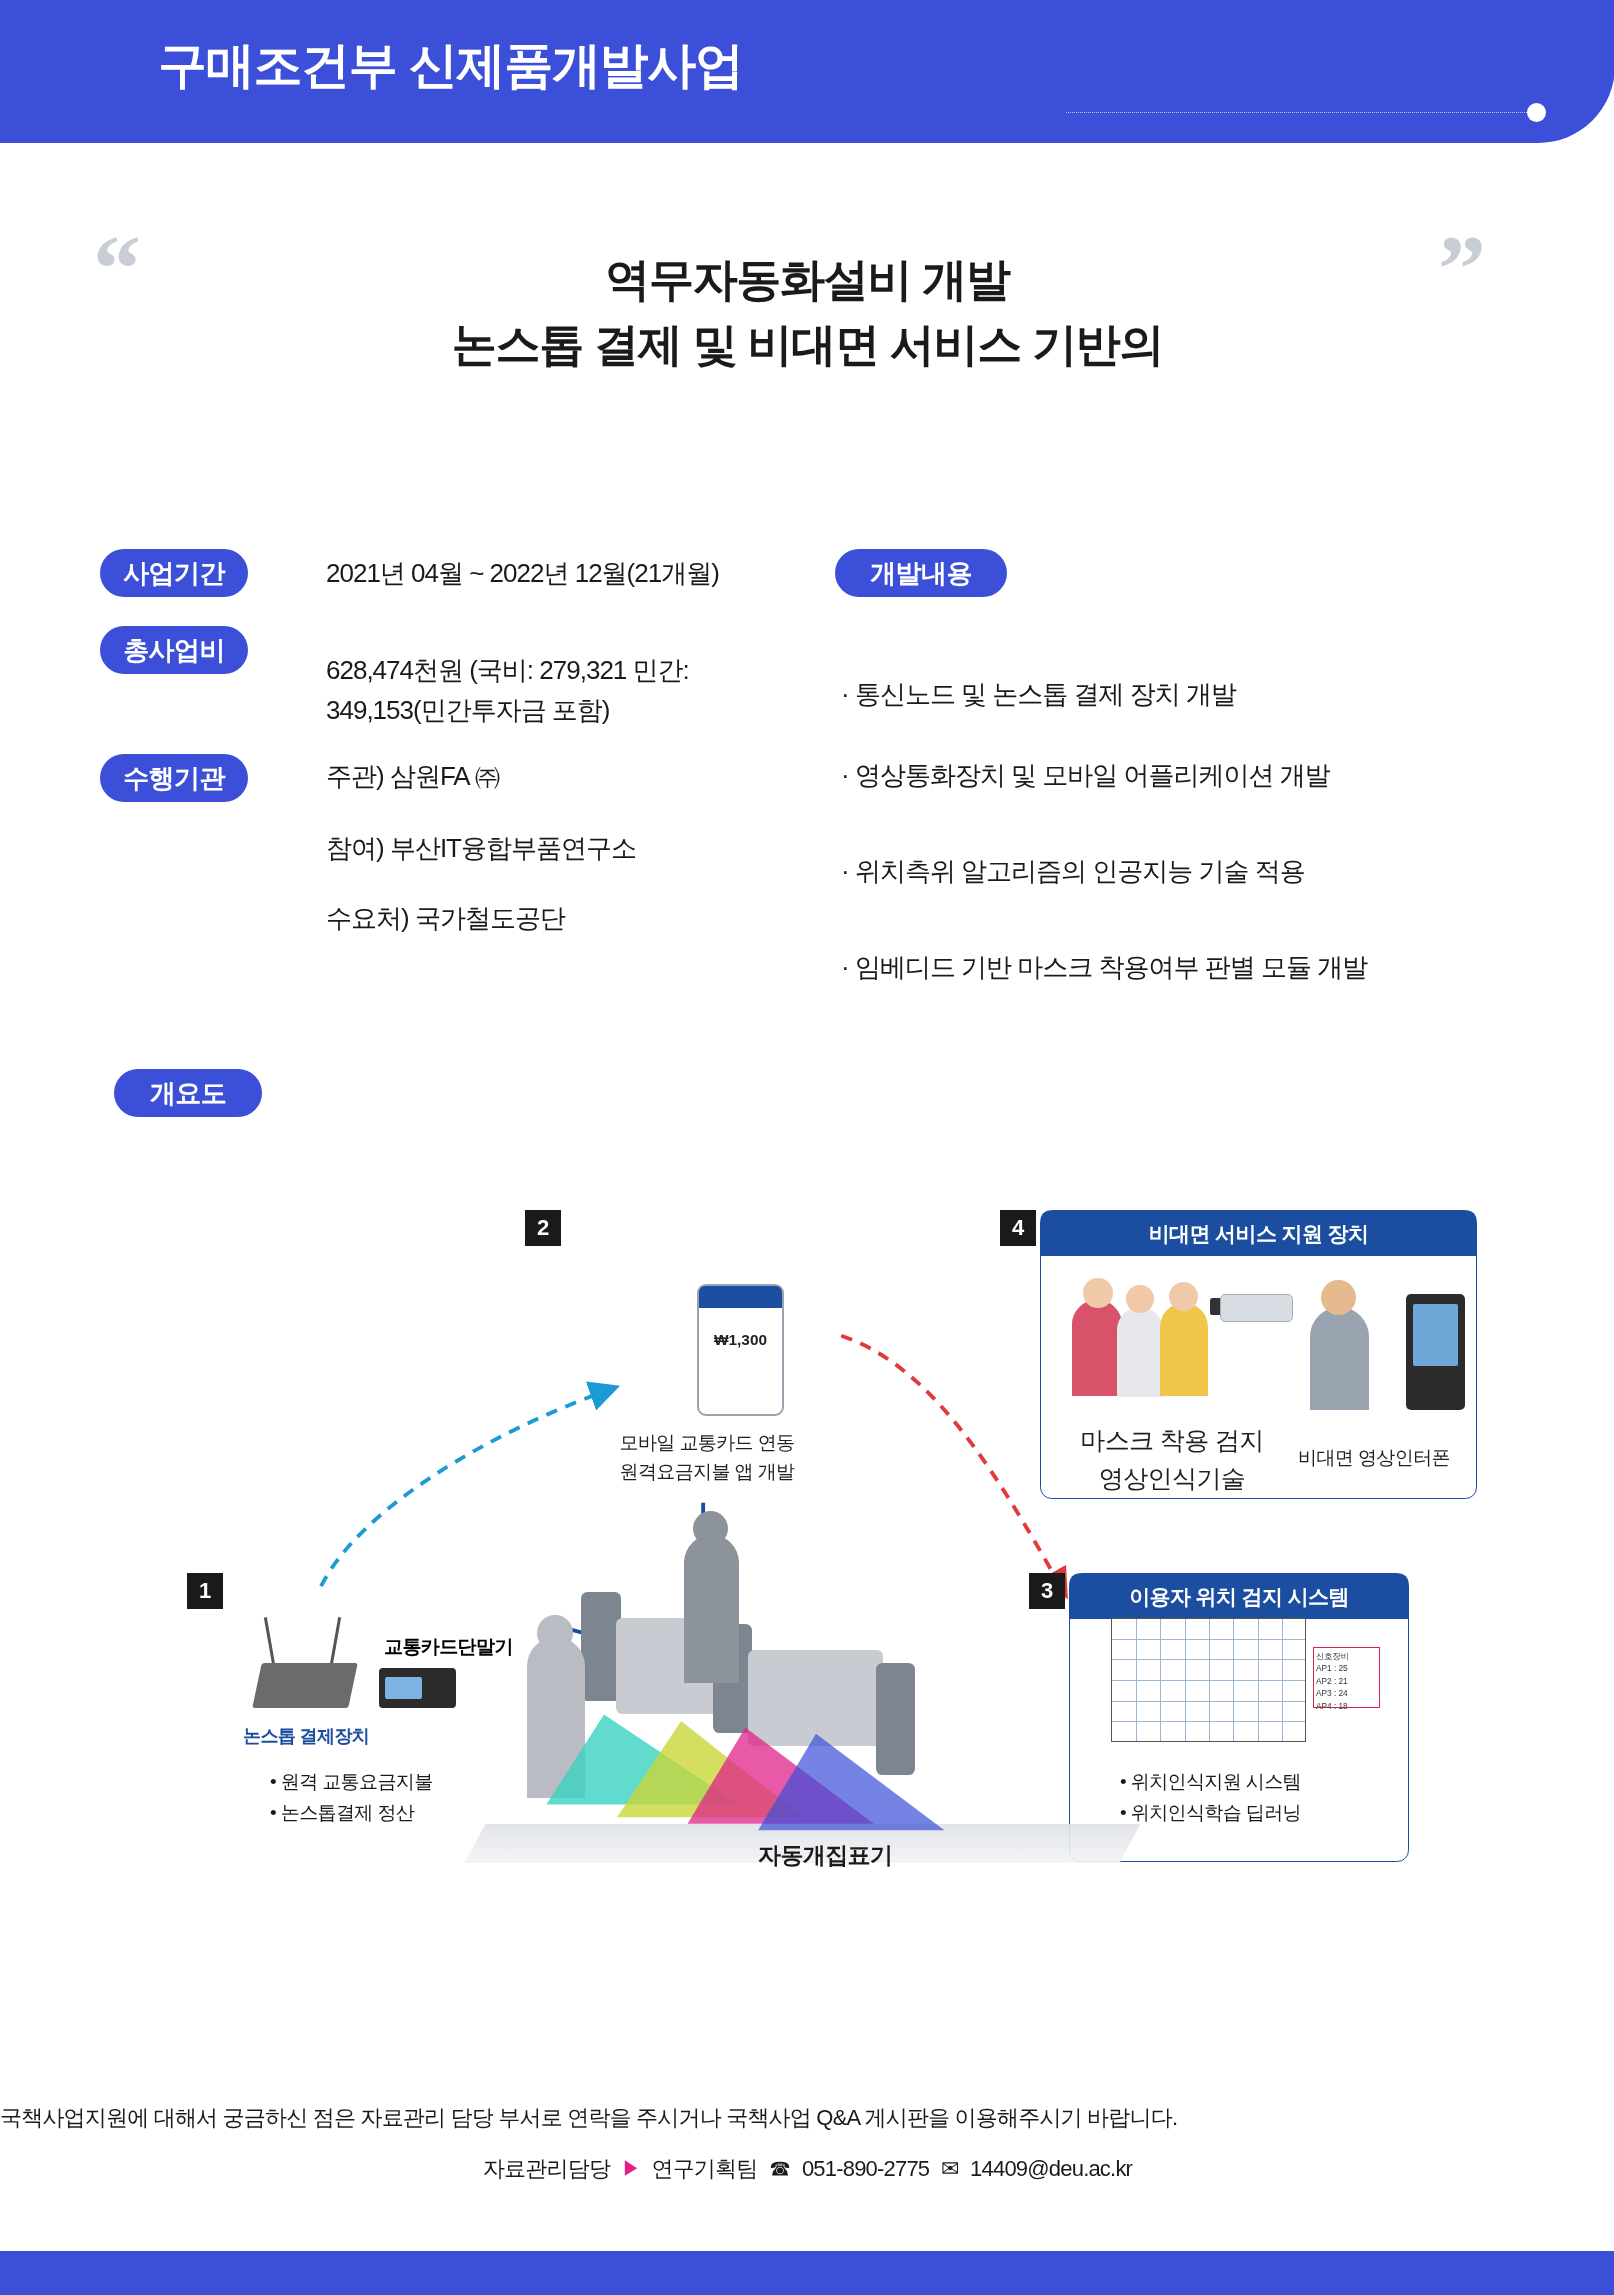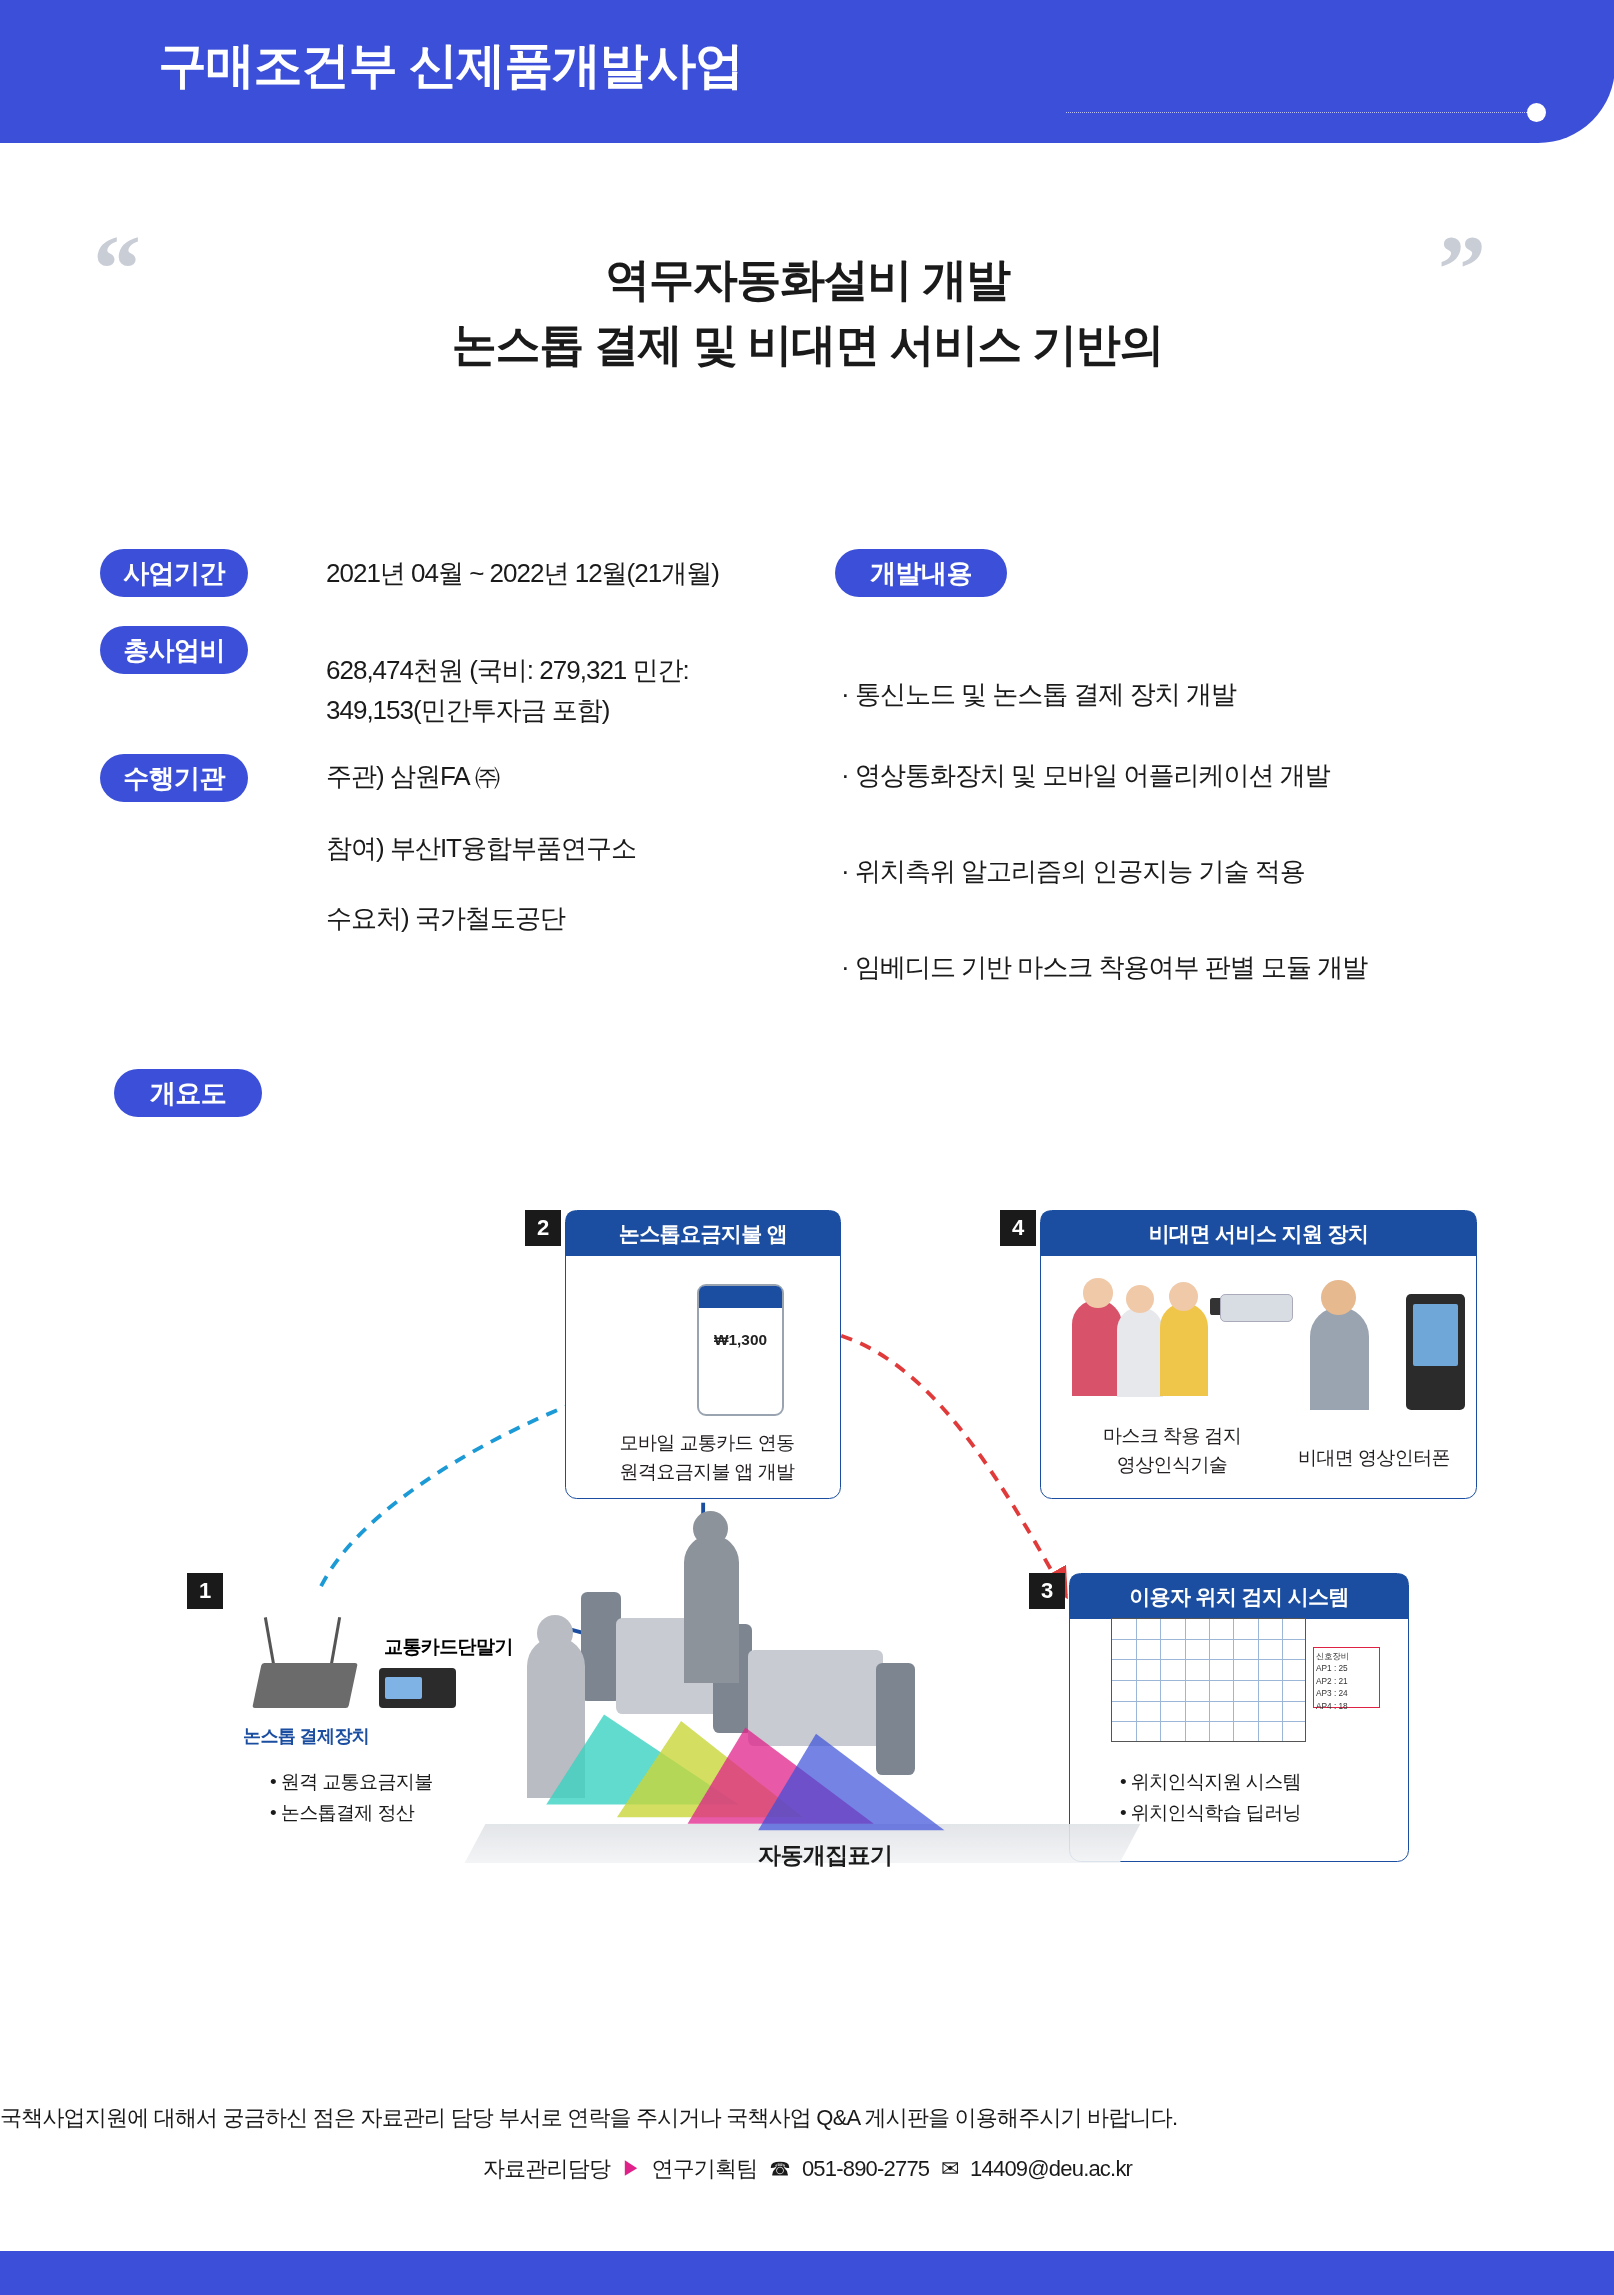--- a/index.html
+++ b/index.html
@@ -244,21 +244,21 @@
     left: 1313px; top: 472px;
     width: 67px; height: 61px;
     border: 1.3px solid #d24; background:#fff;
     font-size: 8.3px; color:#333; padding:1.9px; box-sizing:border-box;
     line-height: 1.5;
   }
 
   
   #card4 { left: 1040px; top: 35px; width: 437px; height: 289px; }
   #num4  { left: 1000px; top: 35px; }
-  #card4-cap1 { position:absolute; left: 1066px; top: 247px; width: 212px; text-align:center; font-size: 19px; letter-spacing:-0.6px; line-height:1.5;}
+  #card4-cap1 { position:absolute; left: 1066px; top: 247px; width: 212px; text-align:center; font-size: 25px; letter-spacing:-0.6px; line-height:1.5;}
   #card4-cap2 { position:absolute; left: 1284px; top: 270px; width: 180px; text-align:center; font-size: 19px; letter-spacing:-0.6px;}
   .person { position: absolute; border-radius: 50% 50% 0 0; }
   .cam-body { position:absolute; left:1220px; top:119px; width:71px; height:26px; background:#d8dde3; border-radius:5.1px; border:1.3px solid #aab; }
   .cam-lens { position:absolute; left:1210px; top:123px; width:14px; height:16.7px; background:#333; border-radius:2.6px;}
   .kiosk { position:absolute; left:1406px; top:119px; width:59px; height:116px; background:#2b2b2b; border-radius:5.1px;}
   .kiosk:after{content:""; position:absolute; left:7px; top:10.3px; width:45px; height:62px; background:#6fa7d8; border-radius:1.9px;}
 
   
   .gate {
     position: absolute;
@@ -390,23 +390,20 @@
   <div class="ant" id="ant1"></div>
   <div class="ant" id="ant2"></div>
   <div class="router"></div>
   <div class="terminal"></div>
   <div id="card1-cap1">교통카드단말기</div>
   <div id="card1-cap2">논스톱 결제장치</div>
   <div class="bullet-list" id="card1-bullets" style="white-space:pre-line;">•  원격 교통요금지불
 •  논스톱결제 정산</div>
 
   <div class="card-num" id="num2">2</div>
-  <div class="card" id="card2">
-    <div class="card-head">논스톱요금지불 앱</div>
-  </div>
   <div class="hand"></div>
   <div class="phone">
     <div class="phone-top"></div>
     <div class="phone-amount">₩1,300</div>
   </div>
   <div id="card2-cap" style="white-space:pre-line;">모바일 교통카드 연동
 원격요금지불 앱 개발</div>
 
   <div class="card-num" id="num3">3</div>
   <div class="card" id="card3">

